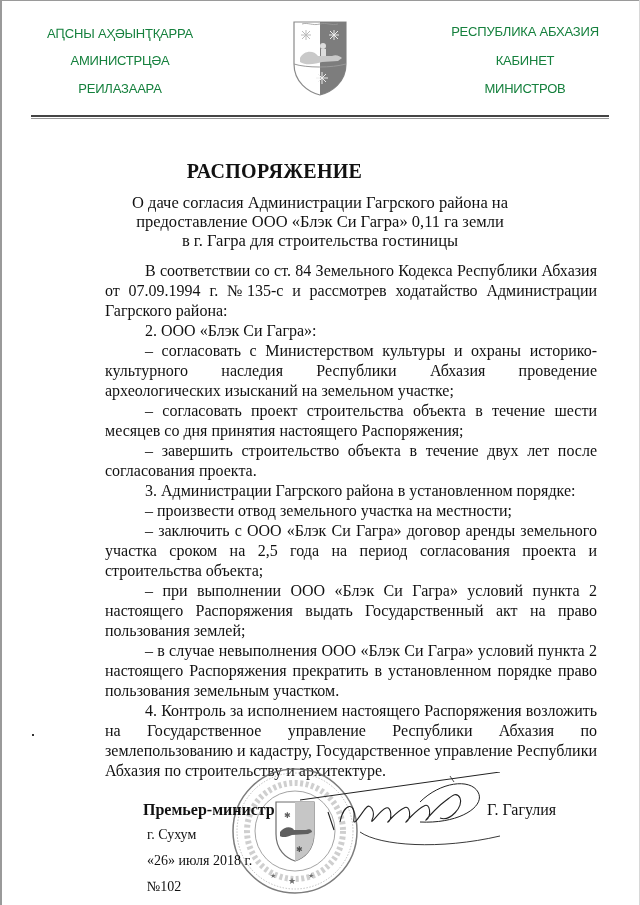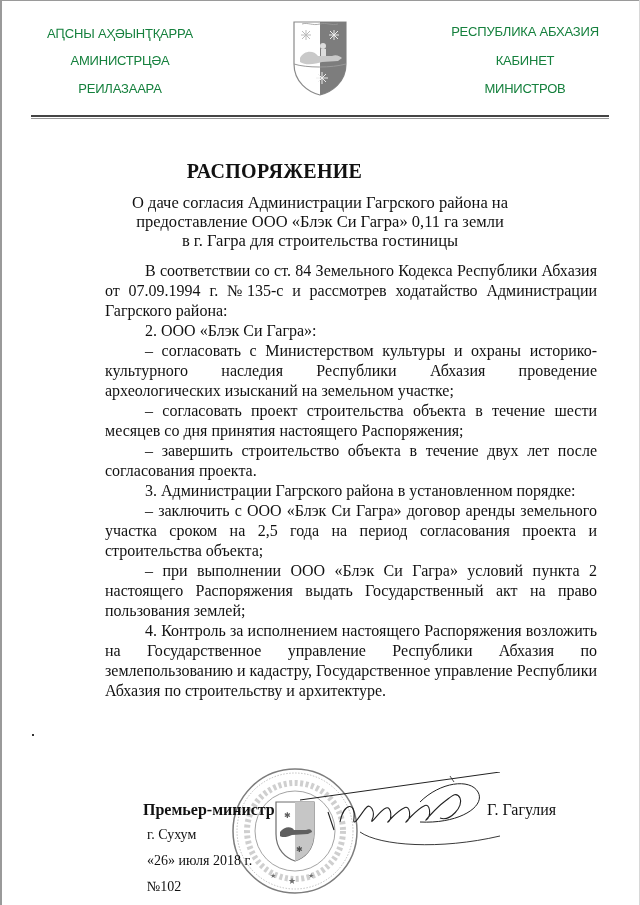--- a/index.html
+++ b/index.html
@@ -83,22 +83,24 @@
   <div>в г. Гагра для строительства гостиницы</div>
 </div>
 
 <div class="body">
   <p>В соответствии со ст. 84 Земельного Кодекса Республики Абхазия от 07.09.1994 г. №135-с и рассмотрев ходатайство Администрации Гагрского района:</p>
   <p>2. ООО «Блэк Си Гагра»:</p>
   <p>– согласовать с Министерством культуры и охраны историко-культурного наследия Республики Абхазия проведение археологических изысканий на земельном участке;</p>
   <p>– согласовать проект строительства объекта в течение шести месяцев со дня принятия настоящего Распоряжения;</p>
   <p>– завершить строительство объекта в течение двух лет после согласования проекта.</p>
   <p>3. Администрации Гагрского района в установленном порядке:</p>
+  <p>– произвести отвод земельного участка на местности;</p>
   <p>– заключить с ООО «Блэк Си Гагра» договор аренды земельного участка сроком на 2,5 года на период согласования проекта и строительства объекта;</p>
   <p>– при выполнении ООО «Блэк Си Гагра» условий пункта 2 настоящего Распоряжения выдать Государственный акт на право пользования землей;</p>
+  <p>– в случае невыполнения ООО «Блэк Си Гагра» условий пункта 2 настоящего Распоряжения прекратить в установленном порядке право пользования земельным участком.</p>
   <p>4. Контроль за исполнением настоящего Распоряжения возложить на Государственное управление Республики Абхазия по землепользованию и кадастру, Государственное управление Республики Абхазия по строительству и архитектуре.</p>
 </div>
 
 <svg class="stamp" viewBox="0 0 130 130">
   <circle cx="65" cy="65" r="62" fill="none" stroke="#666" stroke-width="1.5"></circle>
   <circle cx="65" cy="65" r="58" fill="none" stroke="#888" stroke-width="0.6" stroke-dasharray="1.5 1.5"></circle>
   <circle cx="65" cy="65" r="40" fill="none" stroke="#777" stroke-width="0.8"></circle>
   <circle cx="65" cy="65" r="48" fill="none" stroke="#999" stroke-width="6" stroke-dasharray="3 2.5" opacity="0.55"></circle>
   <path d="M46 36 H84 V68 C84 84 74 92 65 95 C56 92 46 84 46 68 Z" fill="#fff" stroke="#555" stroke-width="1.2"></path>
   <path d="M65 36 H84 V68 C84 84 74 92 65 95 Z" fill="#bdbdbd"></path>

